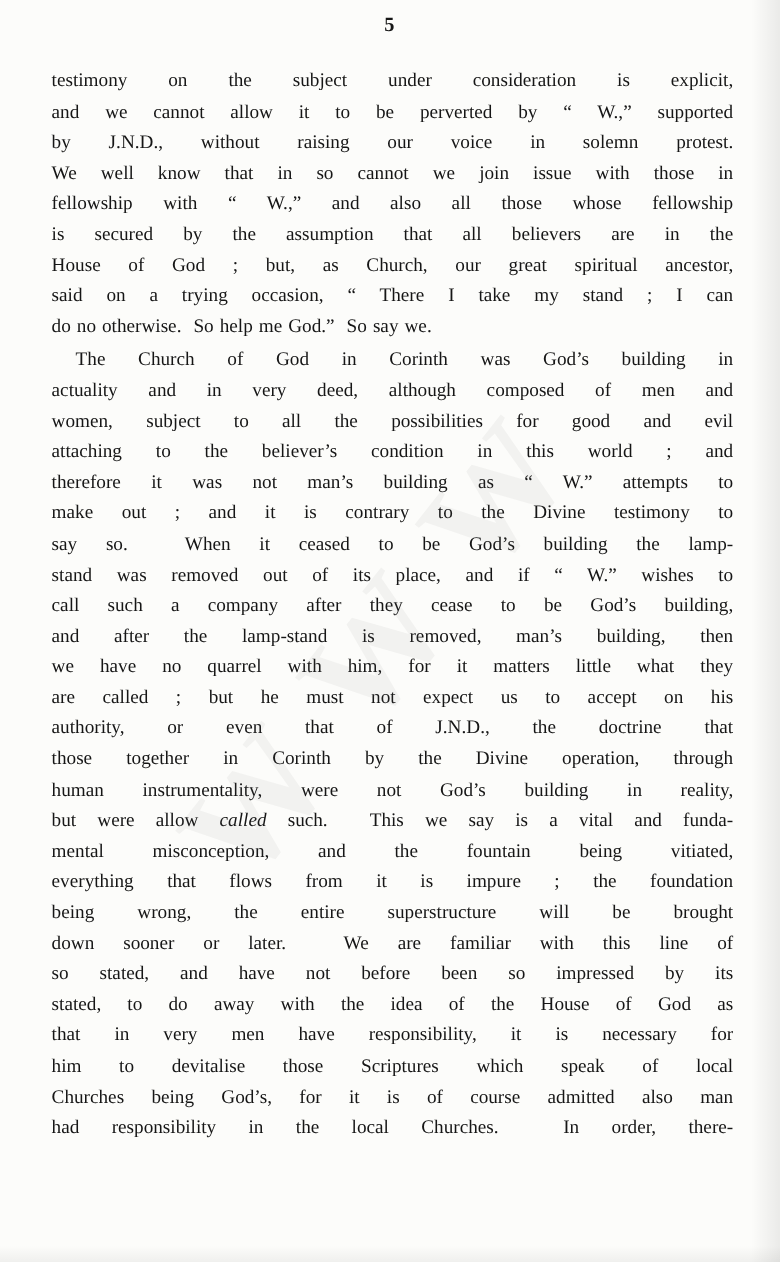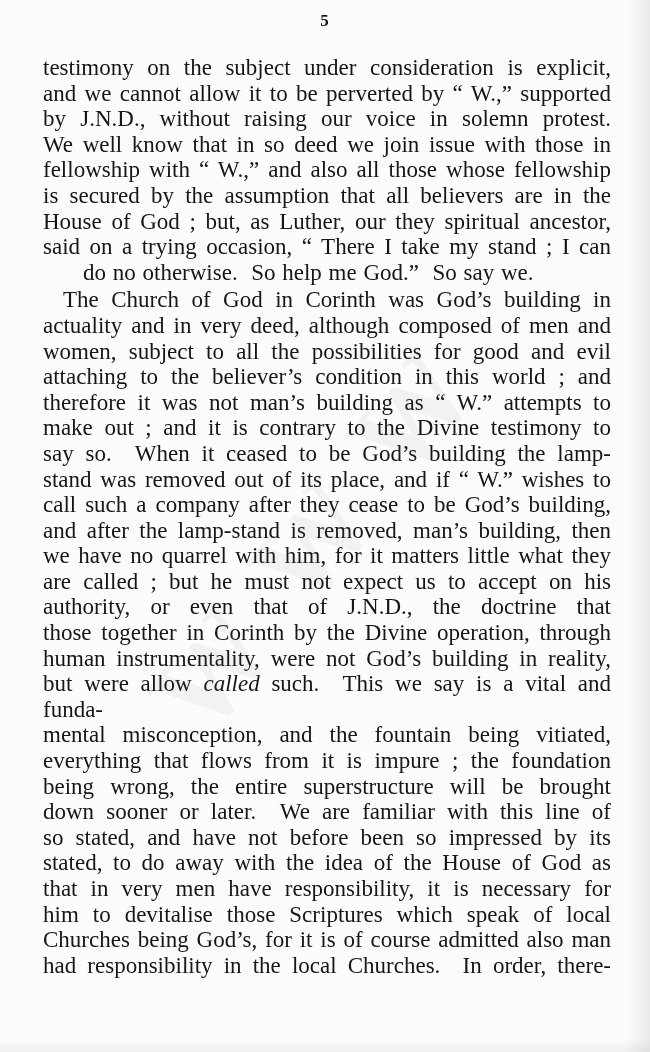--- a/index.html
+++ b/index.html
@@ -58,35 +58,34 @@
     text-align: center;
     font-size: 17px;
     font-weight: bold;
     letter-spacing: 1px;
   }
   .text-block {
     position: absolute;
     top: 55px;
     left: 43px;
     width: 568px;
-    font-size: 23px;
+    font-size: 16px;
     line-height: 25.6px;
     word-spacing: 1px;
     z-index: 1;
   }
   .paragraph + .paragraph {
     margin-top: 2px;
   }
   .line {
     text-align: justify;
     text-align-last: justify;
   }
   .line.no-justify {
     text-align-last: left;
-    margin-left: 40px;
   }
   .line.indent {
     text-indent: 20px;
     font-family: Liberation Serif, serif;
   }
   .em {
     font-style: italic;
   }
 </style>
 </head>
@@ -95,24 +94,24 @@
 <div class="page">
   <div class="watermark">WWW</div>
 
   <div class="page-number">5</div>
 
   <div class="text-block">
     <div class="paragraph">
         <div class="line"><span>testimony on the subject under consideration is explicit,</span></div>
         <div class="line"><span>and we cannot allow it to be perverted by “ W.,” supported</span></div>
         <div class="line"><span>by J.N.D., without raising our voice in solemn protest.</span></div>
-        <div class="line"><span>We well know that in so deed we join issue with those in</span></div>
+        <div class="line"><span>We well know that in so cannot we join issue with those in</span></div>
         <div class="line"><span>fellowship with “ W.,” and also all those whose fellowship</span></div>
         <div class="line"><span>is secured by the assumption that all believers are in the</span></div>
-        <div class="line"><span>House of God ; but, as Luther, our they spiritual ancestor,</span></div>
+        <div class="line"><span>House of God ; but, as Church, our great spiritual ancestor,</span></div>
         <div class="line"><span>said on a trying occasion, “ There I take my stand ; I can</span></div>
         <div class="line no-justify"><span>do no otherwise.&nbsp; So help me God.”&nbsp; So say we.</span></div>
       </div>
     <div class="paragraph">
         <div class="line indent"><span>The Church of God in Corinth was God’s building in</span></div>
         <div class="line"><span>actuality and in very deed, although composed of men and</span></div>
         <div class="line"><span>women, subject to all the possibilities for good and evil</span></div>
         <div class="line"><span>attaching to the believer’s condition in this world ; and</span></div>
         <div class="line"><span>therefore it was not man’s building as “ W.” attempts to</span></div>
         <div class="line"><span>make out ; and it is contrary to the Divine testimony to</span></div>

